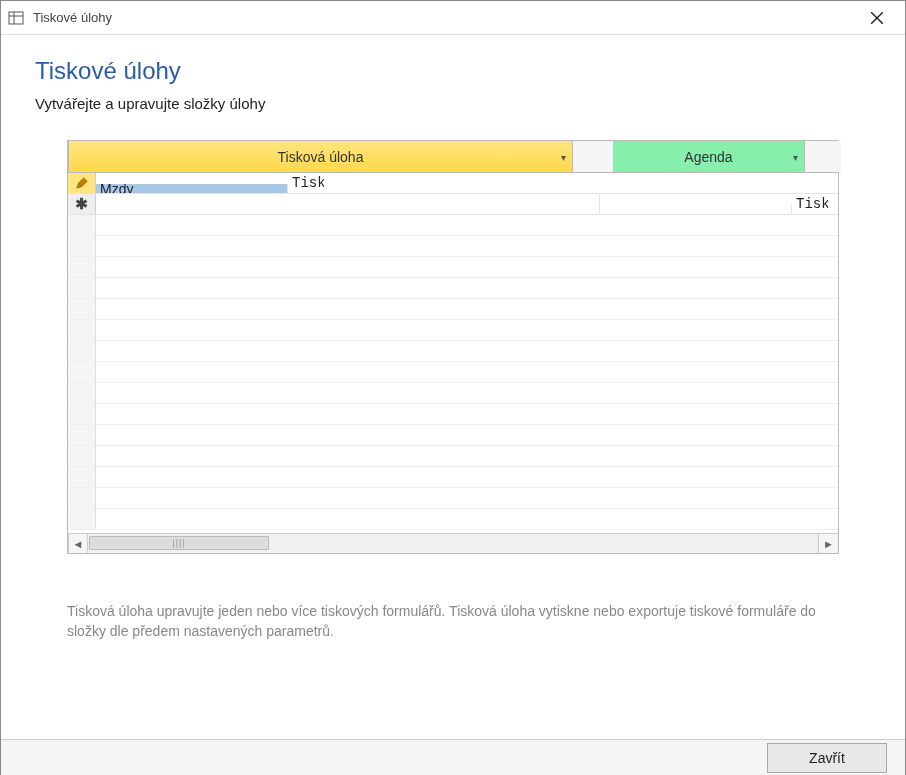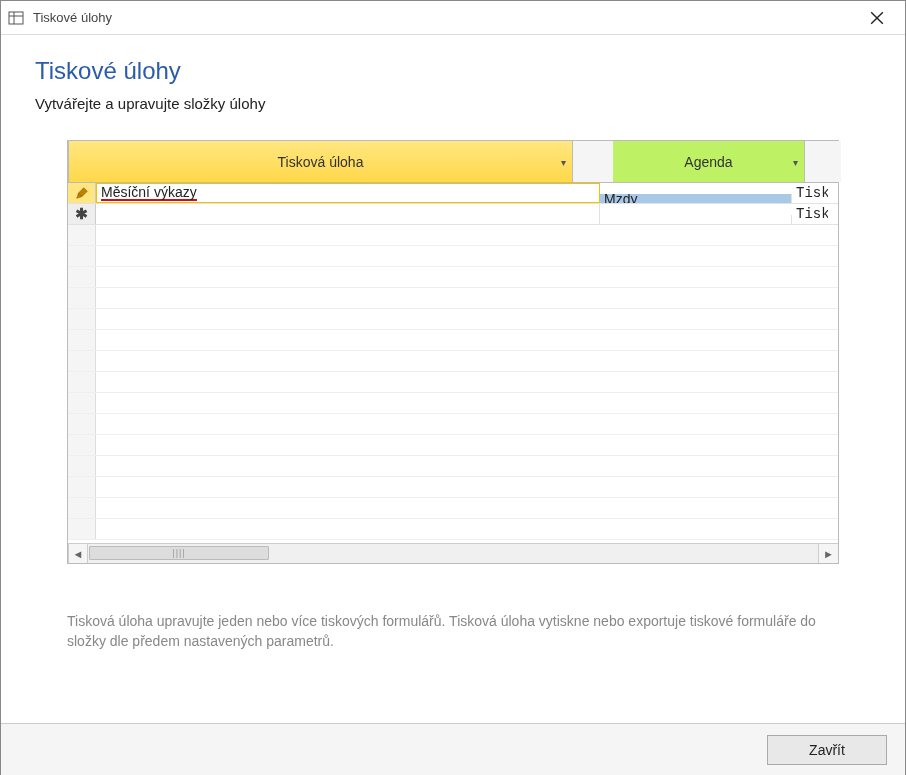--- a/index.html
+++ b/index.html
@@ -63,21 +63,21 @@
     
     .grid-wrap {
       margin: 0 32px;
       border: 1px solid #bbb;
       background: #fff;
     }
     .grid-header-row {
       display: flex;
       background: #f5f5f5;
       border-bottom: 1px solid #bbb;
-      height: 42px;
+      height: 32px;
     }
     .rowhdr-cell {
       width: 28px;
       border-right: 1px solid #bbb;
       background: #eee;
     }
     .col-header {
       display: flex;
       align-items: center;
       justify-content: center;
@@ -86,21 +86,21 @@
       font-size: 14px;
       color: #333;
       cursor: pointer;
     }
     .col1-hdr {
       flex: 0 0 504px;
       background: linear-gradient(#ffe680, #ffd84a);
     }
     .col2-hdr {
       flex: 0 0 192px;
-      background: #bef264;
+      background: #86efac;
       margin-left: 40px;
     }
     .col3-hdr {
       flex: 0 0 36px;
       background: #f5f5f5;
       border-right: none;
     }
     .sort-icon {
       position: absolute;
       right: 6px;
@@ -218,21 +218,21 @@
       color: #888;
       font-size: 14px;
       line-height: 1.4;
     }
     
     .footer {
       position: absolute;
       bottom: 0;
       left: 1px;
       right: 1px;
-      height: 52px;
+      height: 36px;
       border-top: 1px solid #ccc;
       background: #f5f5f5;
       display: flex;
       align-items: center;
       justify-content: flex-end;
       padding-right: 18px;
     }
     .btn {
       min-width: 120px;
       height: 30px;
@@ -289,23 +289,20 @@
 
     <div class="grid-body">
 
       <div class="grid-row row-edit">
         <div class="rowhdr pencil-icon">
           <svg viewBox="0 0 16 16">
             <path d="M2 14 L4 8 L10 2 L14 6 L8 12 L2 14 Z" fill="#c08000" stroke="#7a5200" stroke-width="0.6"></path>
             <path d="M4 8 L8 12" stroke="#7a5200" stroke-width="0.6"></path>
           </svg>
         </div>
-        <div class="cell c1">
-          <span class="underline-red">Měsíční výkazy</span>
-        </div>
         <div class="cell c2">
           <span>Mzdy</span>
         </div>
         <div class="cell c3">
           <span>Tisk</span>
         </div>
       </div>
 
       <div class="grid-row">
         <div class="rowhdr">

